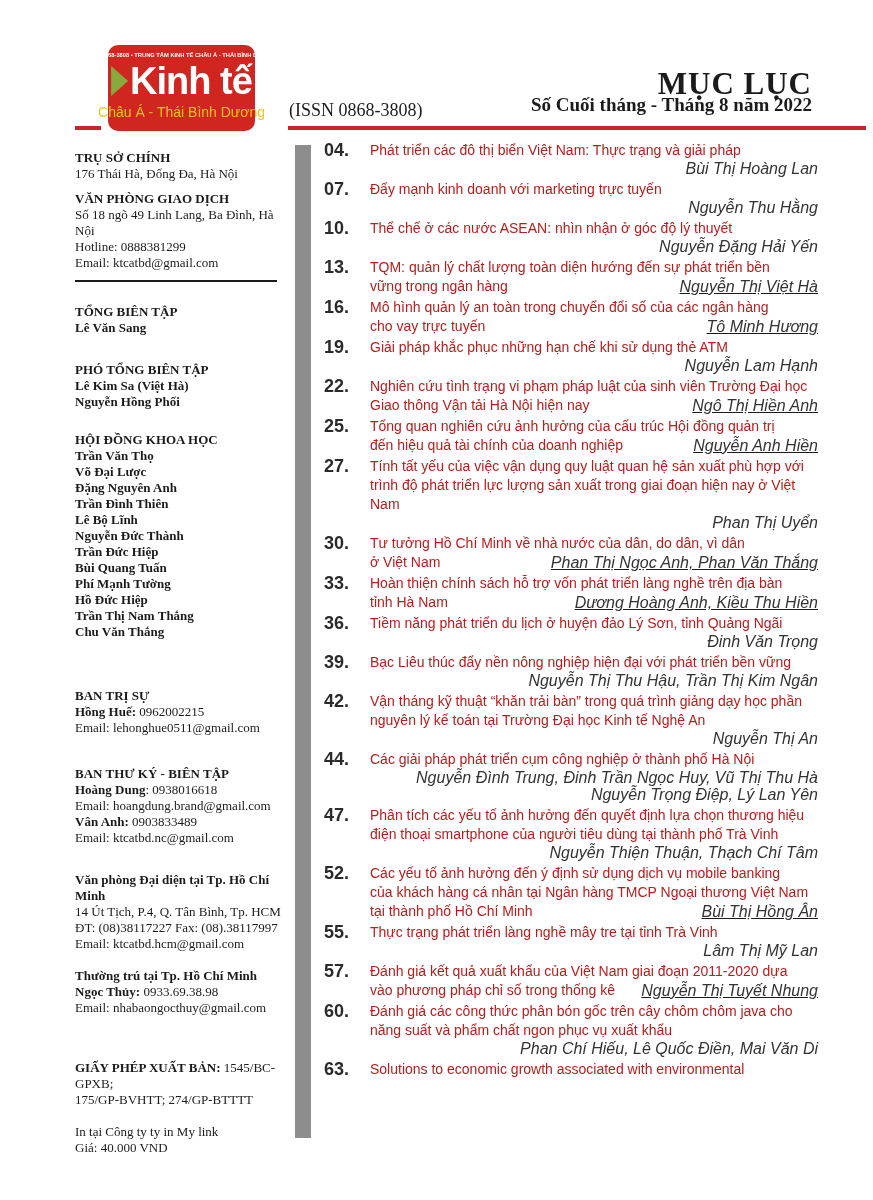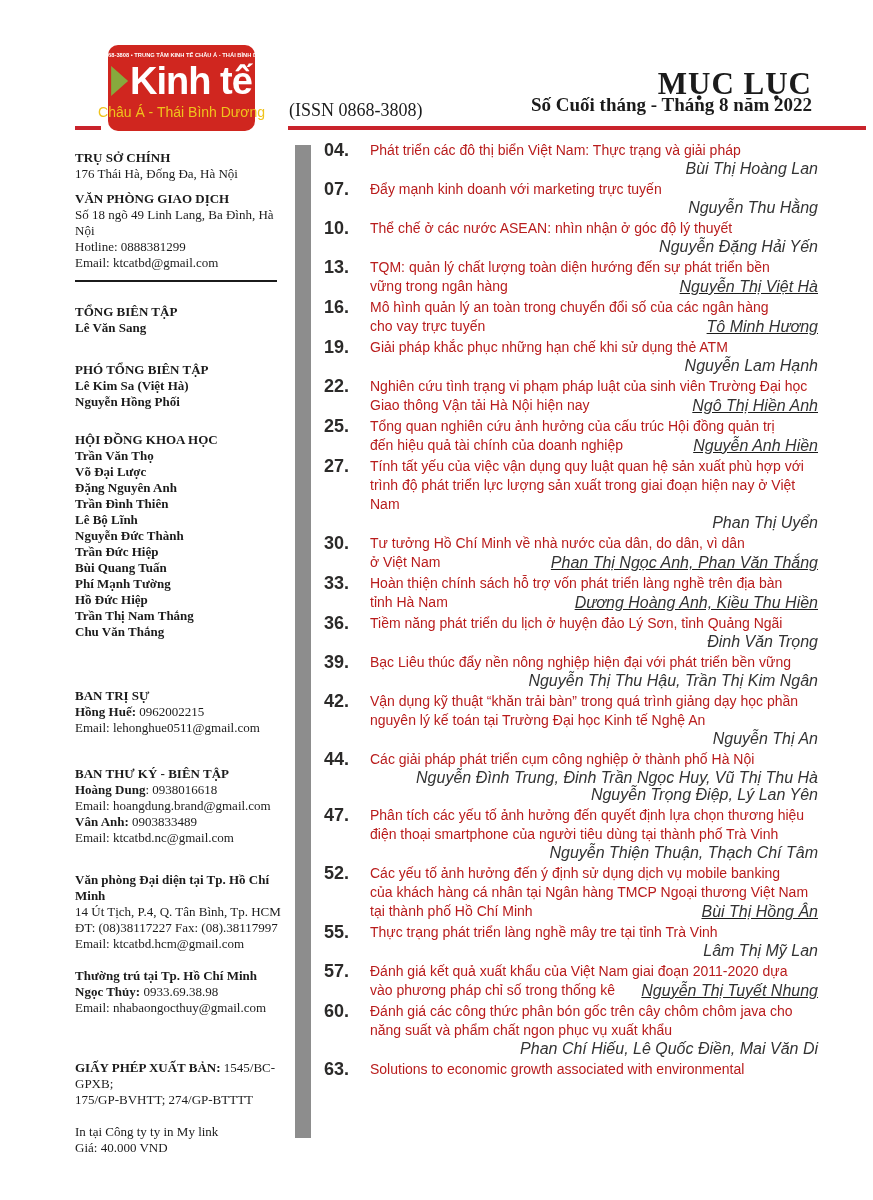--- a/index.html
+++ b/index.html
@@ -291,21 +291,21 @@
           </div>
           <div class="authors">
             <div class="aline">Nguyễn Thị Thu Hậu, Trần Thị Kim Ngân</div>
           </div>
         </div>
       </div>
       <div class="entry">
         <div class="num">42.</div>
         <div class="content">
           <div class="title">
-            <div class="tline">Vận dụng kỹ thuật “khăn trải bàn” trong quá trình giảng dạy học phần</div>
+            <div class="tline">Vận tháng kỹ thuật “khăn trải bàn” trong quá trình giảng dạy học phần</div>
             <div class="tline">nguyên lý kế toán tại Trường Đại học Kinh tế Nghệ An</div>
           </div>
           <div class="authors">
             <div class="aline">Nguyễn Thị An</div>
           </div>
         </div>
       </div>
       <div class="entry">
         <div class="num">44.</div>
         <div class="content">

